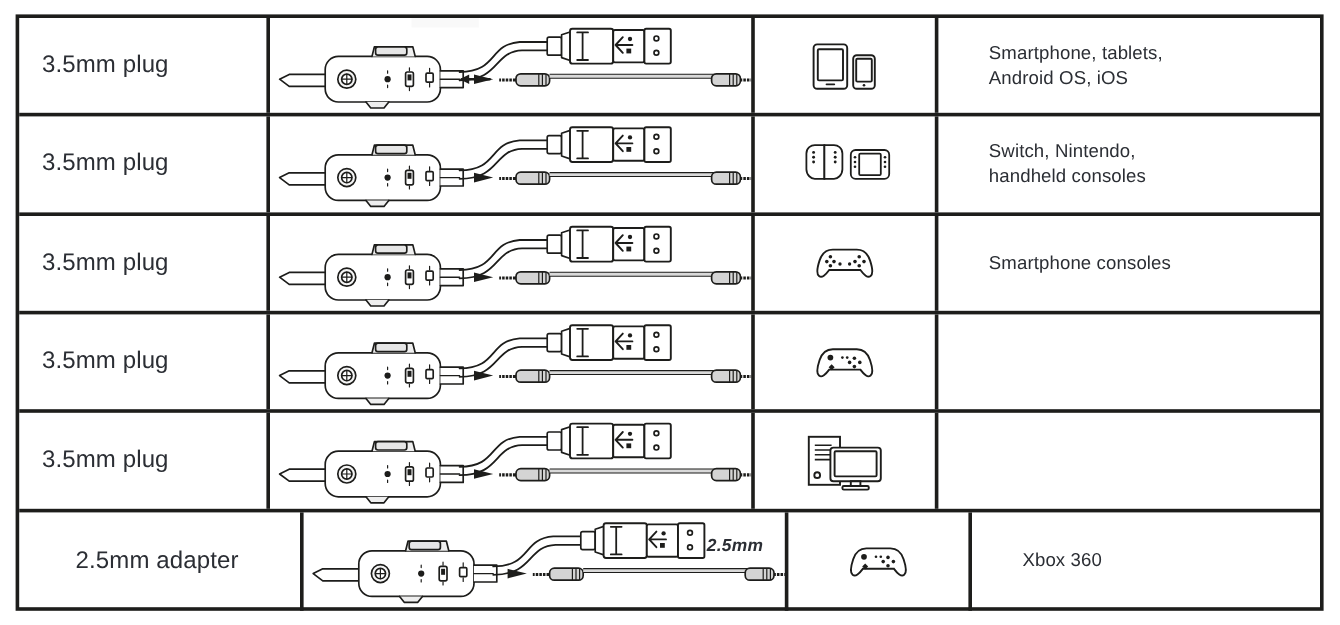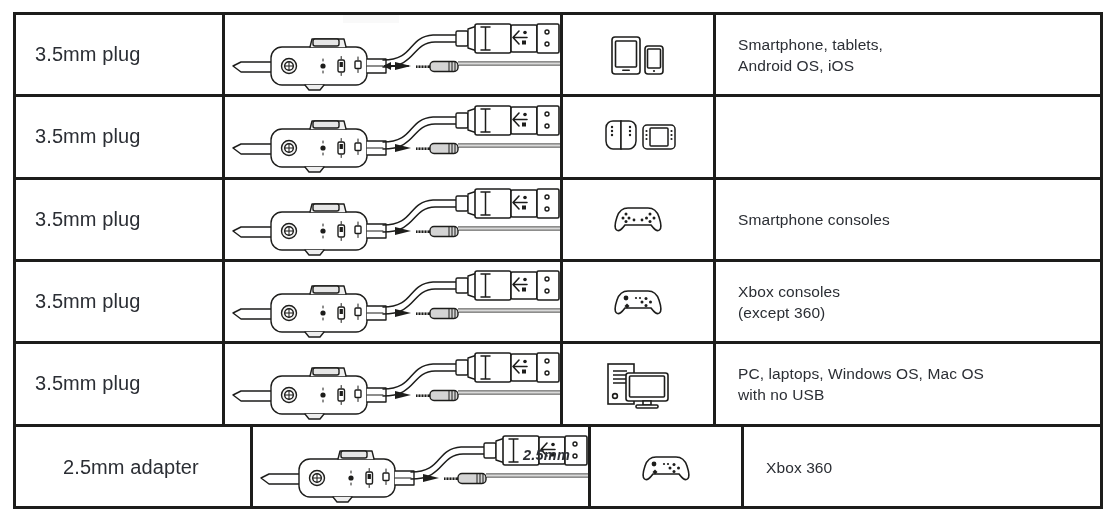--- a/index.html
+++ b/index.html
@@ -26,37 +26,38 @@
   .trow:last-child{border-bottom:none;padding-left:28px;}
 
   .c-plug{
     width:209px;
     box-sizing:border-box;
     border-right:3px solid #1d1d1b;
     display:flex;align-items:center;
     padding-left:19px;
   }
   .c-diagram{
-    width:338px;
+    width:404px;
     box-sizing:border-box;
     border-right:3px solid #1d1d1b;
     position:relative;
     overflow:hidden;
   }
   .c-icon{
     width:153px;
     box-sizing:border-box;
     border-right:3px solid #1d1d1b;
     display:flex;align-items:center;justify-content:center;
   }
   .c-desc{
     flex:1;
     box-sizing:border-box;
     display:flex;align-items:center;
     padding-left:22px;
+    margin-left:20px;
   }
   .plug-label{
     font-size:20px;
     letter-spacing:.1px;
     color:#2b2e34;
     white-space:nowrap;
   }
   .desc-label{
     font-size:15.5px;
     line-height:21px;
@@ -228,20 +229,24 @@
           <rect x="51" y="12" width="18" height="18" rx="1" fill="#ffffff"></rect>
           <circle cx="47.5" cy="15" r="1.1" fill="#1d1d1b" stroke="none"></circle>
           <circle cx="47.5" cy="19" r="1.1" fill="#1d1d1b" stroke="none"></circle>
           <circle cx="47.5" cy="23" r="1.1" fill="#1d1d1b" stroke="none"></circle>
           <circle cx="72.5" cy="15" r="1.1" fill="#1d1d1b" stroke="none"></circle>
           <circle cx="72.5" cy="19" r="1.1" fill="#1d1d1b" stroke="none"></circle>
           <circle cx="72.5" cy="23" r="1.1" fill="#1d1d1b" stroke="none"></circle>
         </g>
       </svg>
     </div>
+    <div class="c-desc">
+      <span class="desc-label">Switch, Nintendo,
+handheld consoles</span>
+    </div>
   </div>
 
   <div class="trow">
     <div class="c-plug">
       <span class="plug-label">3.5mm plug</span>
     </div>
     <div class="c-diagram">
       <svg class="cable-svg" width="409" height="82" viewBox="0 0 409 82">
         <g fill="none" stroke="#1d1d1b" stroke-width="1.4" stroke-linejoin="round" stroke-linecap="round">
           <path d="M8 51 L16 47 L52 47 L52 57 L16 57 Z" fill="#ffffff"></path>
@@ -371,24 +376,20 @@
           <path d="M17 21.5 l2.5 2.5 l-2.5 2.5 l-2.5 -2.5 z" fill="#1d1d1b" stroke="none"></path>
           <circle cx="36" cy="16.5" r="1.5" fill="#1d1d1b" stroke="none"></circle>
           <circle cx="40.5" cy="20" r="1.5" fill="#1d1d1b" stroke="none"></circle>
           <circle cx="32" cy="20" r="1.5" fill="#1d1d1b" stroke="none"></circle>
           <circle cx="36" cy="23.5" r="1.5" fill="#1d1d1b" stroke="none"></circle>
           <circle cx="26" cy="16" r="1.1" fill="#1d1d1b" stroke="none"></circle>
           <circle cx="30" cy="16" r="1.1" fill="#1d1d1b" stroke="none"></circle>
         </g>
       </svg>
     </div>
-    <div class="c-desc">
-      <span class="desc-label">Xbox consoles
-(except 360)</span>
-    </div>
   </div>
 
   <div class="trow">
     <div class="c-plug">
       <span class="plug-label">3.5mm plug</span>
     </div>
     <div class="c-diagram">
       <svg class="cable-svg" width="409" height="82" viewBox="0 0 409 82">
         <g fill="none" stroke="#1d1d1b" stroke-width="1.4" stroke-linejoin="round" stroke-linecap="round">
           <path d="M8 51 L16 47 L52 47 L52 57 L16 57 Z" fill="#ffffff"></path>
@@ -442,24 +443,20 @@
           <rect x="6" y="6" width="26" height="40" fill="#ffffff"></rect>
           <path d="M11 13 h14 M11 17 h14 M11 21 h14 M11 25 h14" stroke-width="1.3"></path>
           <circle cx="13" cy="38" r="2.4"></circle>
           <rect x="24" y="15" width="42" height="28" rx="2.5" fill="#ffffff"></rect>
           <rect x="27.5" y="18" width="35" height="21" rx="1" fill="#ffffff"></rect>
           <path d="M41 43 h8 v4 h-8 z" fill="#ffffff"></path>
           <rect x="34" y="47" width="22" height="3" rx="1.2" fill="#ffffff"></rect>
         </g>
       </svg>
     </div>
-    <div class="c-desc">
-      <span class="desc-label">PC, laptops, Windows OS, Mac OS
-with no USB</span>
-    </div>
   </div>
 
   <div class="trow">
     <div class="c-plug">
       <span class="plug-label">2.5mm adapter</span>
     </div>
     <div class="c-diagram">
       <svg class="cable-svg" width="409" height="82" viewBox="0 0 409 82">
         <g fill="none" stroke="#1d1d1b" stroke-width="1.4" stroke-linejoin="round" stroke-linecap="round">
           <path d="M8 51 L16 47 L52 47 L52 57 L16 57 Z" fill="#ffffff"></path>

